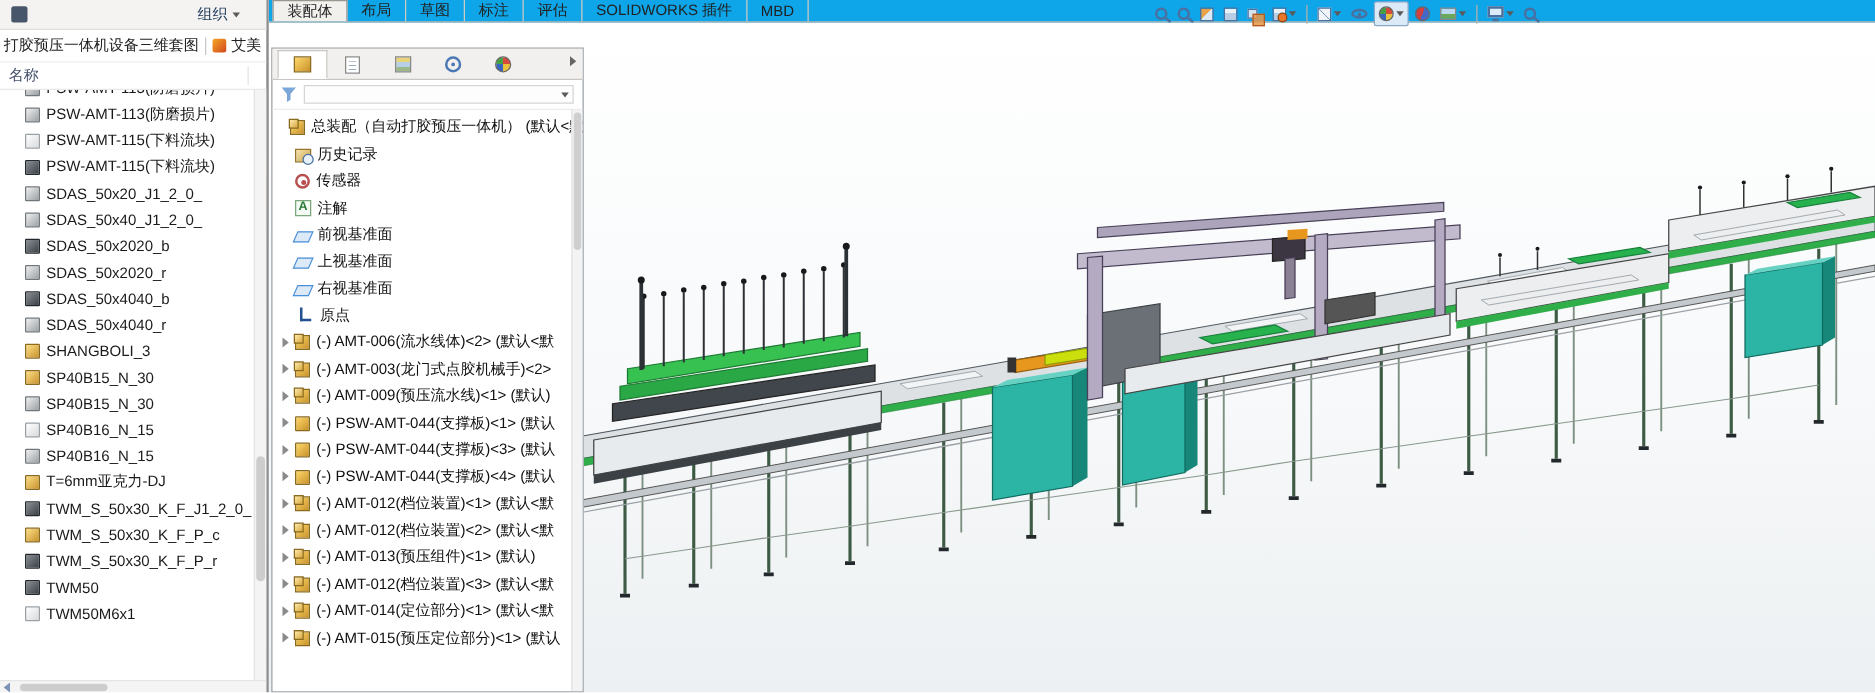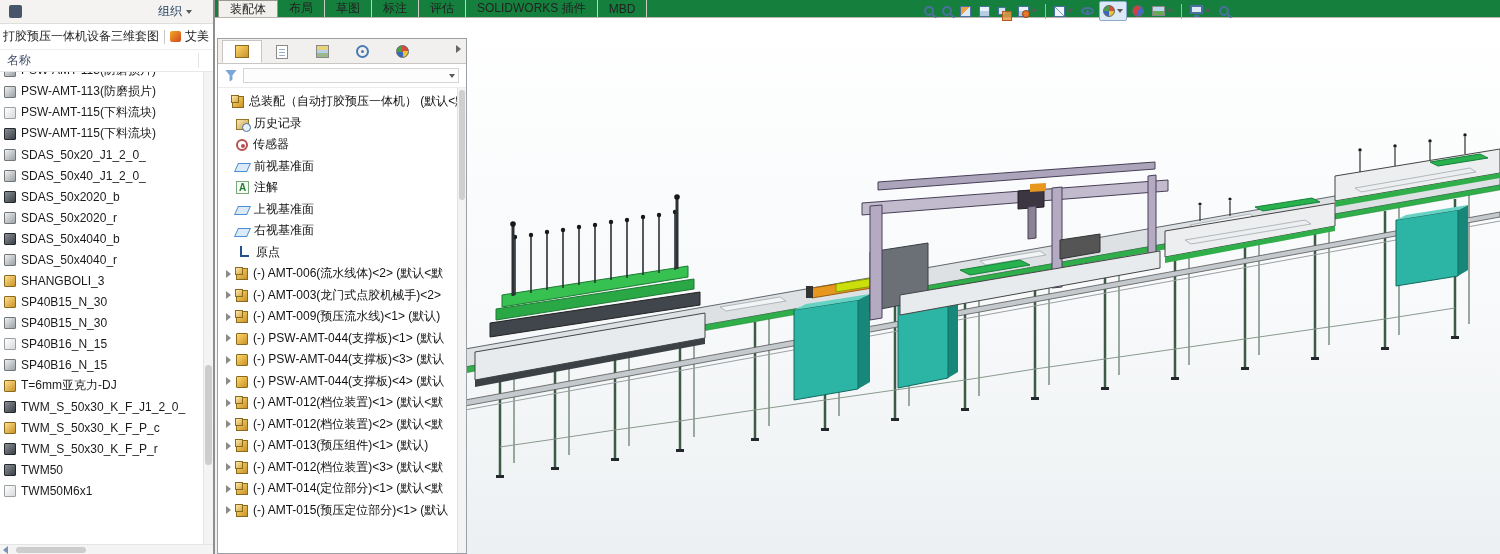--- a/index.html
+++ b/index.html
@@ -24,39 +24,39 @@
     border-top:4px solid #5a5a5a; }
   .breadcrumb { height:26px; display:flex; align-items:center; font-size:12px; color:#222;
     border-bottom:1px solid #eeeeee; padding-left:3px; white-space:nowrap; overflow:hidden; }
   .crumb-sep { width:1px; height:14px; background:#c8c8c8; margin:0 5px; }
   .vendor-icon { width:11px; height:11px; border-radius:2px; margin-right:4px; flex:none;
     background:linear-gradient(135deg,#f5a623,#d0481f); }
   .list-header { height:22px; display:flex; align-items:center; font-size:12px; color:#44506a;
     padding-left:7px; border-bottom:1px solid #e8e8e8; position:relative; }
   .list-header::after { content:""; position:absolute; right:14px; top:3px; bottom:3px; width:1px; background:#e4e4e4; }
   .file-list { position:absolute; top:72px; left:0; right:10px; bottom:10px; overflow:hidden; }
-  .file-inner { margin-top:-12px; }
+  .file-inner { margin-top:-12px;padding-left:16px; }
   .file-row { height:21px; display:flex; align-items:center; padding-left:4px; font-size:12px;
     color:#1a1a1a; white-space:nowrap; overflow:hidden; }
   .f-icon { width:12px; height:12px; margin-right:5px; flex:none; border:1px solid #777; border-radius:1px; }
   .part-gold-icon  { background:linear-gradient(135deg,#ffe08a,#c8922a); border-color:#8a6a1f; }
   .part-gray-icon  { background:linear-gradient(135deg,#f0f0f0,#9aa0a4); border-color:#70767a; }
   .part-dark-icon  { background:linear-gradient(135deg,#8a9096,#3a4046); border-color:#23282c; }
   .part-light-icon { background:linear-gradient(135deg,#ffffff,#d8dadc); border-color:#9aa0a4; }
   .exp-vscroll { position:absolute; right:0; top:72px; bottom:10px; width:10px; background:#f4f4f4;
     border-left:1px solid #e4e4e4; }
   .exp-vthumb { position:absolute; left:1px; right:1px; top:62%; height:100px; background:#cdcdcd; border-radius:4px; }
   .exp-hscroll { position:absolute; left:0; right:0; bottom:0; height:10px; background:#f4f4f4;
     border-top:1px solid #e4e4e4; display:flex; align-items:center; }
   .h-arrow-left { width:0; height:0; border-top:4px solid transparent; border-bottom:4px solid transparent;
     border-right:5px solid #7a92b8; margin-left:3px; }
   .h-thumb { width:70px; height:6px; background:#cdcdcd; border-radius:3px; margin-left:8px; }
 
   
-  .ribbon { position:absolute; left:215px; top:0; right:0; height:18px; background:#15803d;
+  .ribbon { position:absolute; left:215px; top:0; right:0; height:18px; background:#0ea5e9;
     border-bottom:1px solid #b8b4ae; z-index:2; display:flex; align-items:stretch; }
   .ribbon-tabs { display:flex; margin-left:3px; }
   .ribbon-tab { font-size:12px; color:#222; padding:0 11px; display:flex; align-items:center;
     border-right:1px solid #cdc9c3; white-space:nowrap; }
   .ribbon-tab.active { background:#f2f0ec; border:1px solid #9a968f; border-bottom:none; }
 
   
   .hud { position:absolute; top:0; right:268px; height:22px; display:flex; align-items:center; gap:2px; z-index:4; }
   .hud-btn { height:20px; padding:0 3px; display:flex; align-items:center; gap:2px; border-radius:2px; }
   .hud-btn.selected { border:1px solid #8aa8c8; background:#dce9f6; }
@@ -529,28 +529,28 @@
           </div>
 
           <div class="tree-row child">
             <span class="tree-arrow"></span>
             <span class="t-icon sensor-icon"></span>
             <span>传感器</span>
           </div>
 
           <div class="tree-row child">
             <span class="tree-arrow"></span>
+            <span class="t-icon annotation-icon"></span>
+            <span>注解</span>
+          </div>
+
+          <div class="tree-row child">
+            <span class="tree-arrow"></span>
             <span class="t-icon plane-icon"></span>
             <span>前视基准面</span>
-          </div>
-
-          <div class="tree-row child">
-            <span class="tree-arrow"></span>
-            <span class="t-icon annotation-icon"></span>
-            <span>注解</span>
           </div>
 
           <div class="tree-row child">
             <span class="tree-arrow"></span>
             <span class="t-icon plane-icon"></span>
             <span>上视基准面</span>
           </div>
 
           <div class="tree-row child">
             <span class="tree-arrow"></span>

